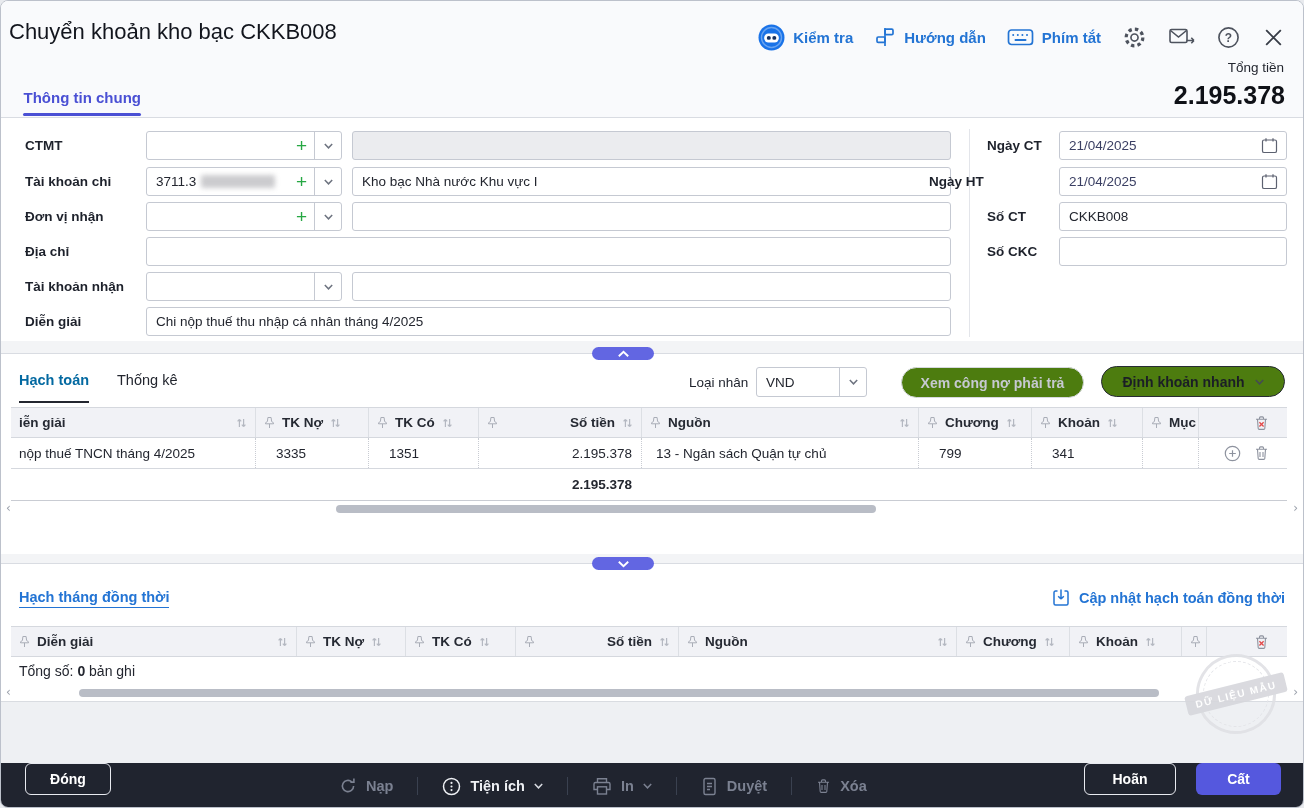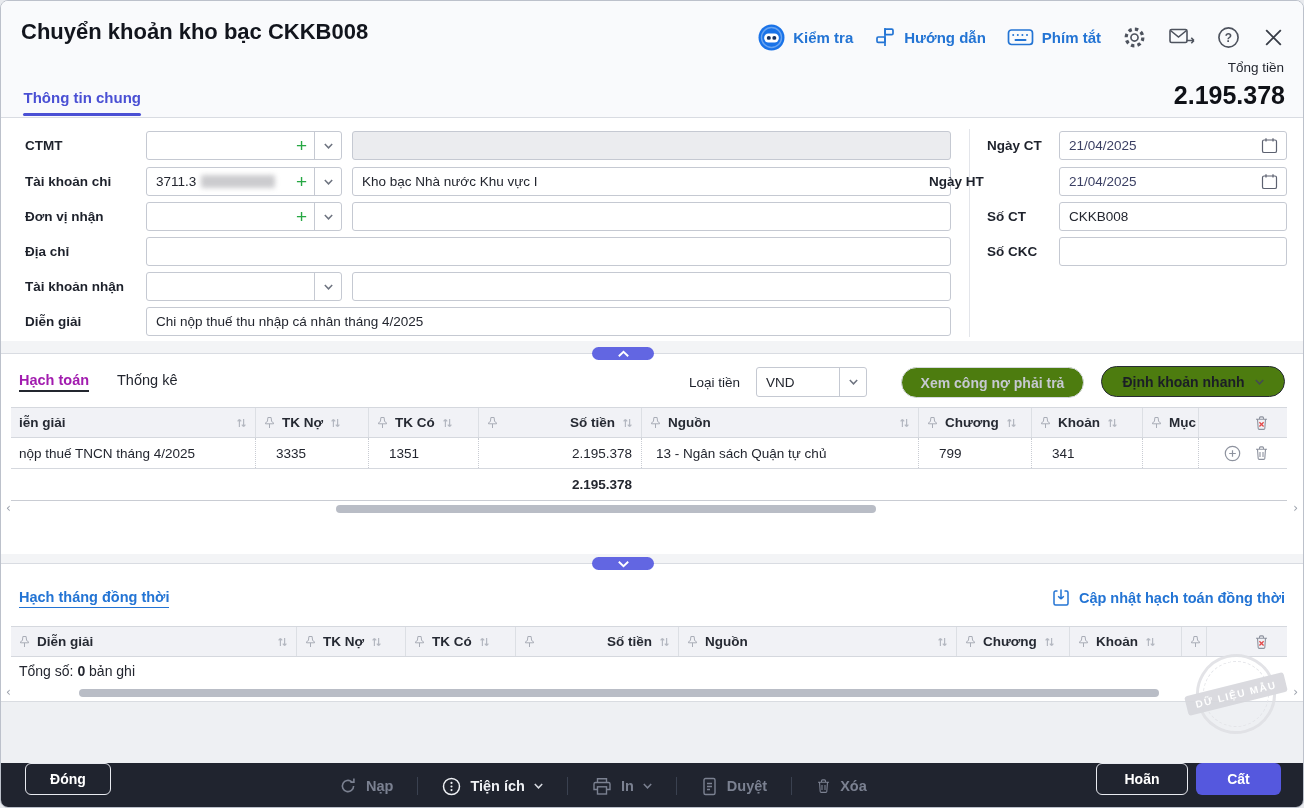--- a/index.html
+++ b/index.html
@@ -1,20 +1,20 @@
 <!DOCTYPE html>
 <html lang="vi"><head>
 <meta charset="utf-8">
 <style>
   *{margin:0;padding:0;box-sizing:border-box}
   html,body{background:#e8eaee}
   body{font-family:"Liberation Sans",sans-serif;-webkit-font-smoothing:antialiased}
   .window{position:relative;width:1304px;height:808px;background:#fff;border:1px solid #bcc1cb;border-radius:8px;overflow:hidden}
   .hdr-bg{position:absolute;top:0;left:0;right:0;height:117px;background:#f9fafc;border-bottom:1px solid #d9dce2}
-  .title{position:absolute;left:20px;top:18px;font-size:22px;font-weight:bold;color:#12151d}
+  .title{position:absolute;left:8px;top:18px;font-size:22px;font-weight:normal;color:#12151d}
   .hdr-right{position:absolute;right:18px;top:21px;height:30px;display:flex;align-items:center;gap:21px}
   .hlink{display:flex;align-items:center;gap:8px;color:#2374d4;font-size:15px;font-weight:bold;cursor:pointer}
   .hicon{display:flex;align-items:center;justify-content:center;cursor:pointer}
   .total-lbl{position:absolute;right:19px;top:59px;font-size:13.5px;color:#23262f;font-weight:normal}
   .total-val{position:absolute;right:18px;top:80px;font-size:25px;font-weight:bold;color:#0f1117}
   .tab{position:absolute;left:22px;top:88px;width:118px;text-align:right;color:#4a50d4;font-size:15px;font-weight:bold}
   .tab-underline{position:absolute;left:22px;top:112px;width:118px;height:3px;background:#4a50d4;border-radius:2px}
   .lbl{position:absolute;font-size:13.5px;font-weight:bold;color:#1d212b;white-space:nowrap}
   .field{position:absolute;height:29px;border:1px solid #c5c9d2;border-radius:3px;background:#fff;display:flex;align-items:center;font-size:13.5px;color:#23262f;padding:8px 9px;overflow:hidden}
   .field.nopad{padding:0}
@@ -24,21 +24,21 @@
   .val{flex:1;padding:0 9px;white-space:nowrap;display:flex;align-items:center}
   .plus{color:#27a844;font-size:19px;font-weight:500;padding:0 7px;line-height:1;cursor:pointer}
   .arrowseg{width:27px;align-self:stretch;border-left:1px solid #c5c9d2;display:flex;align-items:center;justify-content:center;color:#6e7480;cursor:pointer;flex:0 0 auto}
   .blurchip{width:74px;height:13px;background:#a9a9ae;border-radius:2px;margin-left:5px;filter:blur(2.5px);opacity:.6}
   .cal{margin-right:8px;flex:0 0 auto}
   .vdivider{position:absolute;left:968px;top:128px;height:208px;width:1px;background:#e3e5ea}
   .band{position:absolute;left:0;right:0;background:#f3f4f6}
   .hline{position:absolute;left:0;right:0;height:1px;background:#d9dce2}
   .pill{position:absolute;left:591px;width:62px;height:13px;background:#6266e2;border-radius:7px;display:flex;align-items:center;justify-content:center;color:#fff;z-index:6;cursor:pointer}
   .seclink{position:absolute;font-size:14.5px;font-weight:bold;cursor:pointer}
-  .tabs2-active{color:#a21caf;border-bottom:2px solid #23262f;padding-bottom:2px}
+  .tabs2-active{color:#0369a1;border-bottom:2px solid #23262f;padding-bottom:13px}
   .tabs2{color:#23262f;font-weight:normal}
   .pillbtn{position:absolute;height:31px;border-radius:16px;display:flex;align-items:center;justify-content:center;gap:10px;font-size:14px;font-weight:bold;background:#4d7c0f;cursor:pointer}
   .pillbtn.disabled{border:1px solid #d6d9de;color:#c6c9d1}
   .pillbtn.dark{border:1px solid #272b34;color:#1b1e26}
   .trow{position:absolute;left:10px;width:1276px;display:flex}
   .thead{background:#f1f2f6;border-top:1px solid #d5d8de;border-bottom:1px solid #d5d8de;height:31px}
   .tbody{height:31px;border-bottom:1px solid #d5d8de;background:#fff}
   .tfoot{height:32px;border-bottom:1px solid #c9ccd3;background:#fff}
   .cell{display:flex;align-items:center;font-size:13.5px;color:#23262f;overflow:hidden;white-space:nowrap;flex:0 0 auto}
   .thead .cell{font-weight:bold;gap:7px;padding:0 8px;color:#262a33}
@@ -255,21 +255,21 @@
     <span class="ic">
         <svg width="13" height="8" viewBox="0 0 13 8" fill="none" stroke="#fff" stroke-width="1.9">
           <path d="M1.8 6.2 6.5 1.8l4.7 4.4"></path>
         </svg>
       </span>
   </div>
 
   <div class="seclink tabs2-active" style="left:18px;top:371px">Hạch toán</div>
   <div class="seclink tabs2" style="left:116px;top:371px">Thống kê</div>
 
-  <div class="lbl" style="left:688px;top:374px;font-weight:normal">Loại tiền</div>
+  <div class="lbl" style="left:688px;top:374px;font-weight:normal">Loại nhân</div>
   <div class="field nopad" style="left:755px;top:366px;width:111px;height:30px">
     <span class="val">VND</span>
     <span class="arrowseg">
         <span class="ic">
           <svg width="9" height="6" viewBox="0 0 9 6" fill="none" stroke="currentColor" stroke-width="1.5">
             <path d="M.8 1 4.5 4.8 8.2 1"></path>
           </svg>
         </span>
       </span>
   </div>
@@ -673,19 +673,19 @@
       <div class="fitem dim">
         <span class="ic" style="color:#7b8191">
             <svg width="15" height="16" viewBox="0 0 15 16" fill="none" stroke="currentColor" stroke-width="1.1">
               <path d="M2 4.2h11M5.5 4.2V2.9a1 1 0 0 1 1-1h2a1 1 0 0 1 1 1v1.3M3.5 4.2l.7 9.3a1 1 0 0 0 1 .9h4.6a1 1 0 0 0 1-.9l.7-9.3M6 7v5M9 7v5"></path>
             </svg>
           </span>
         <span>Xóa</span>
       </div>
     </div>
 
-    <div style="margin-left:auto;margin-right:22px;display:flex;gap:8px">
+    <div style="margin-left:auto;margin-right:22px;display:flex;gap:20px">
       <div class="fbtn outline" style="width:92px">Hoãn</div>
       <div class="fbtn primary" style="width:85px">Cất</div>
     </div>
   </div>
 
 </div>
 
 </body></html>

